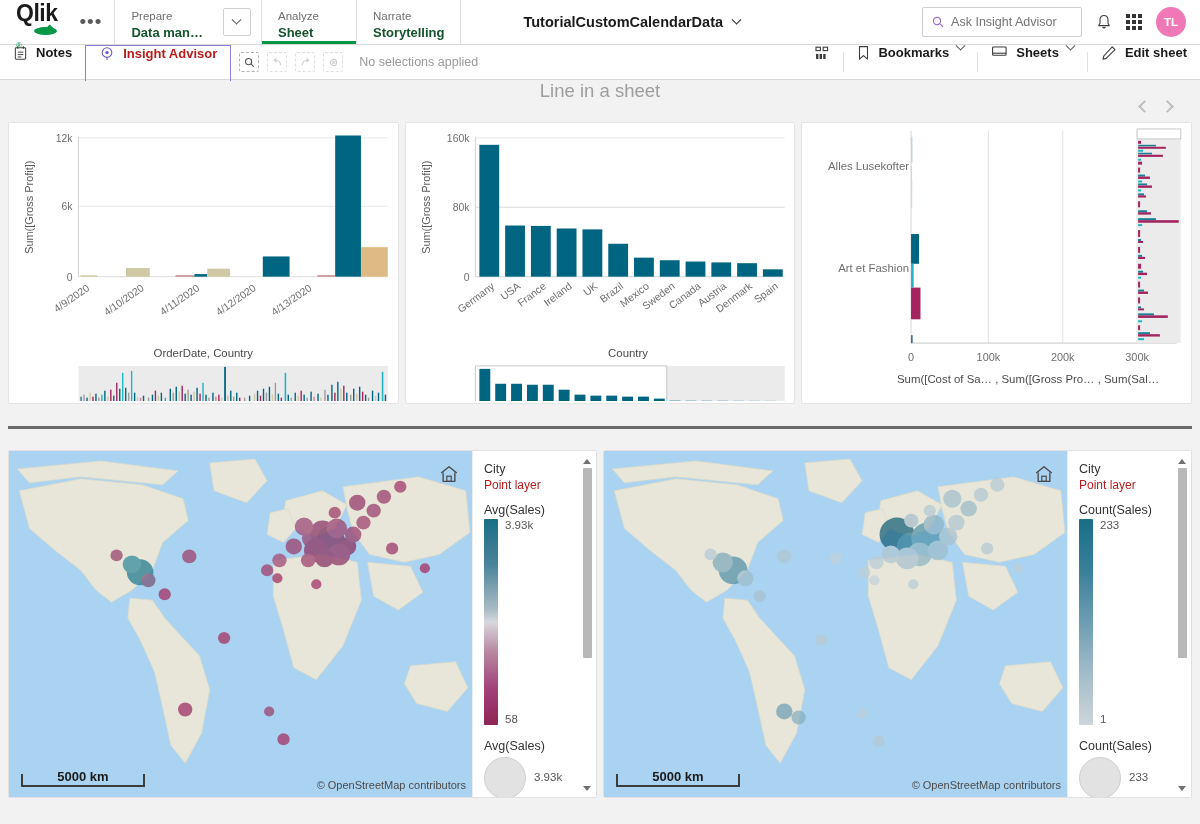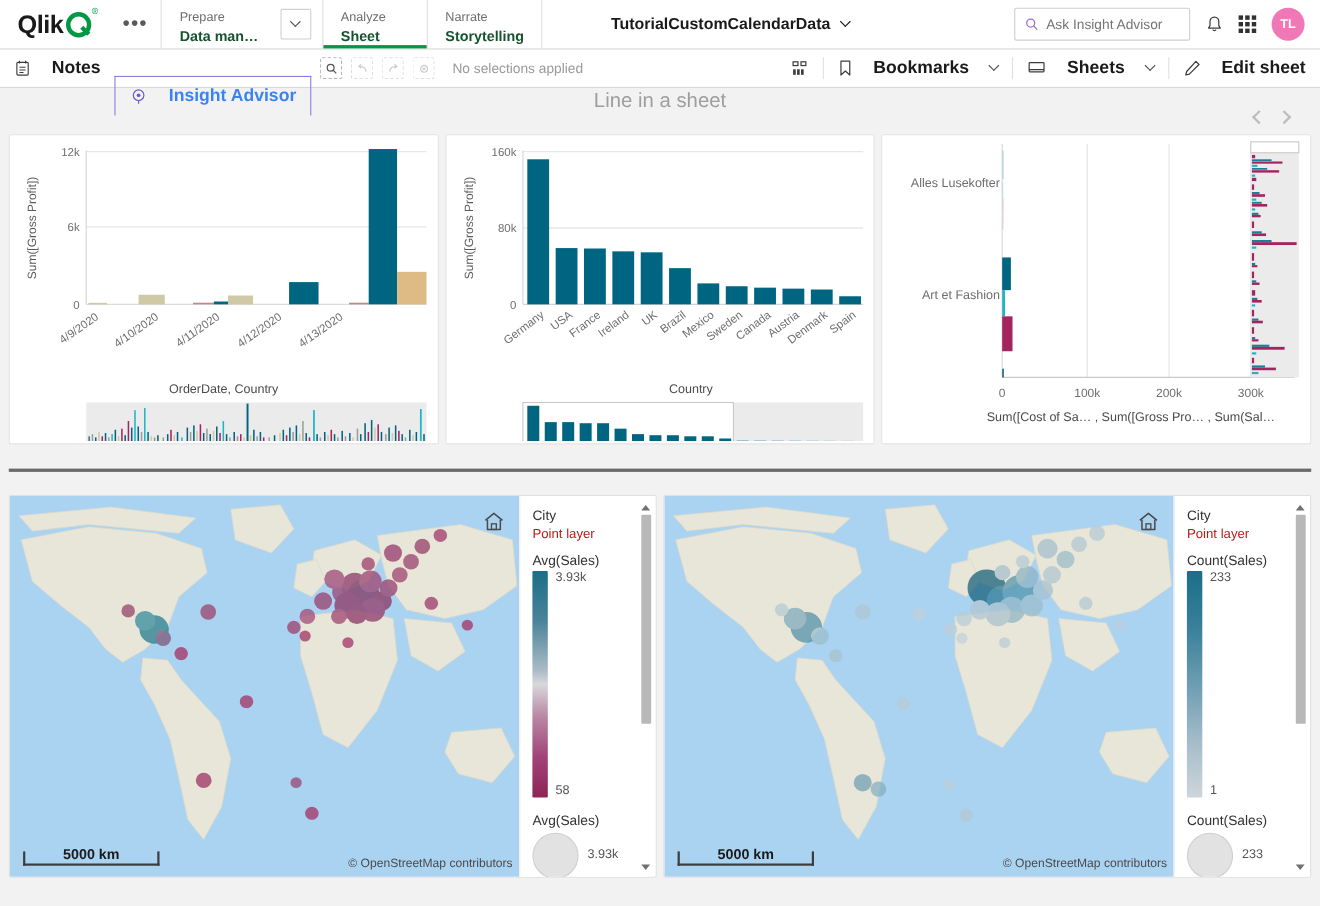--- a/index.html
+++ b/index.html
@@ -11,21 +11,21 @@
     color: #404040;
   }
 
   
   .topbar {
     height: 45px; background: #fff;
     display: flex; align-items: stretch;
     border-bottom: 1px solid #d9d9d9;
     position: relative;
   }
-  .logo-wrap { display:flex; align-items:center; padding: 0 10px 0 16px; }
+  .logo-wrap { display:flex; align-items:flex-end; padding: 0 10px 0 16px; flex-direction: column; }
   .qlik-word { font-size: 23px; font-weight: 700; letter-spacing: -0.5px; color:#1a1a1a; font-family:"Liberation Sans",sans-serif; }
   .qlik-q {
     width: 23px; height: 23px; border-radius: 50%;
     border: 4px solid #009845; margin-left: 3px; position: relative; display:inline-block;
   }
   .qlik-q:after {
     content:""; position:absolute; width:9px; height:4px; background:#009845;
     right:-3px; bottom:0px; transform: rotate(45deg);
   }
   .qlik-dot { font-size:8px; color:#009845; align-self:flex-start; margin-top:6px;}
@@ -76,24 +76,24 @@
     display:flex; align-items:center; justify-content:center; font-size:11.5px; font-weight:700;
     cursor:pointer;
   }
 
   
   .toolbar2 {
     height: 35px; background:#fff; display:flex; align-items:stretch;
     border-bottom:1px solid #d9d9d9; font-size:12.5px;
   }
   .tb-item {
-    display:flex; align-items:center; gap:19px; padding: 0 13px; cursor:pointer; color:#1a1a1a;
-    font-weight:600; font-size:16px;
-  }
-  .tb-item.insight { color:#3b82f6; border:1px solid #8a7ede; border-bottom:none; margin-bottom:-1px; height:36px;margin-top:24px; }
+    display:flex; gap:8px; padding: 0 13px; cursor:pointer; color:#1a1a1a;
+    font-weight:600; font-size:13px;
+  }
+  .tb-item.insight { color:#b91c1c; border:1px solid #8a7ede; border-bottom:none; margin-bottom:-1px; height:36px; }
   .sel-icons { display:flex; align-items:center; gap:8px; padding-left:8px;}
   .sel-icon-box {
     width:20px; height:20px; border:1px dashed #b4b4b4; border-radius:2px;
     display:flex; align-items:center; justify-content:center; cursor:pointer;
   }
   .sel-icon-box.dim { opacity:0.42; }
   .sel-text { font-size:12.5px; color:#9a9a9a; padding-left:8px; font-weight:400; }
   .toolbar2-right { margin-left:auto; display:flex; align-items:stretch; }
   .tb-divider { width:1px; background:#e0e0e0; margin: 7px 0; }
 

